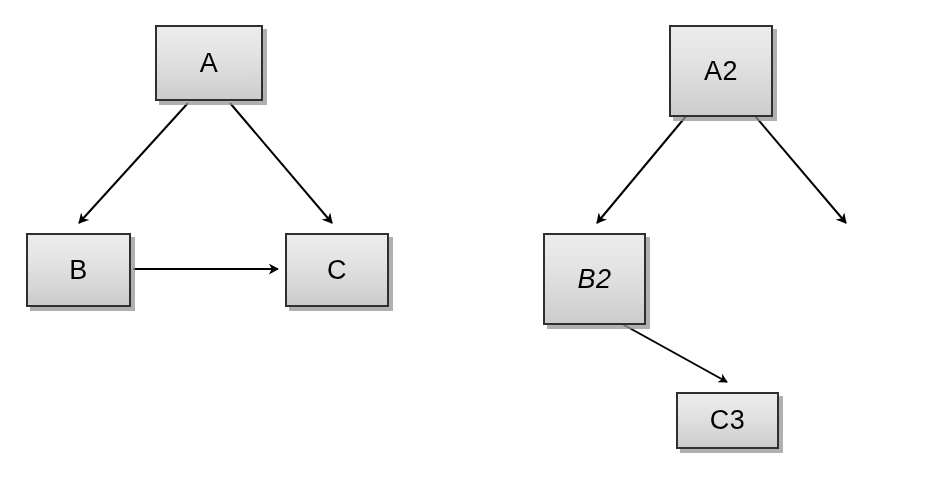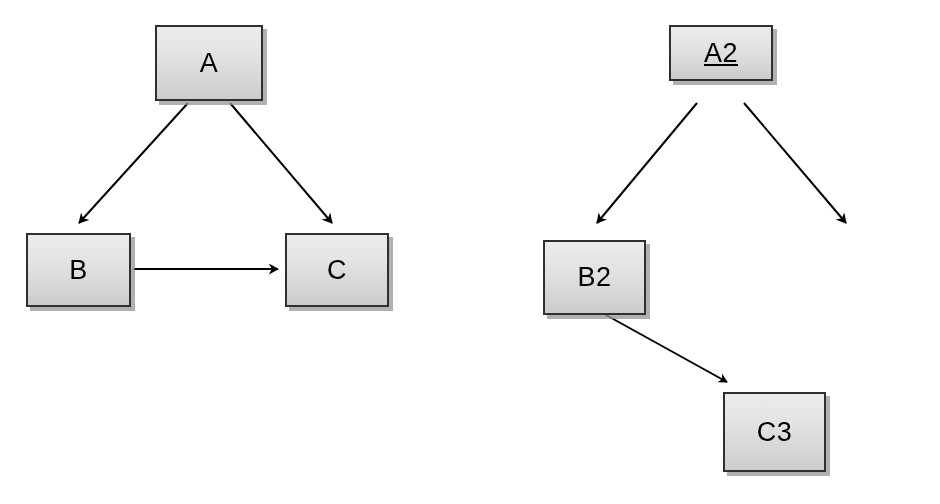--- a/index.html
+++ b/index.html
@@ -83,26 +83,26 @@
   </div>
 
   <div class="node" style="left:26px; top:233px; width:105px; height:74px;">
     <span class="node-label">B</span>
   </div>
 
   <div class="node" style="left:285px; top:233px; width:104px; height:74px;">
     <span class="node-label">C</span>
   </div>
 
-  <div class="node" style="left:669px; top:25px; width:104px; height:56px;text-decoration:underline;">
+  <div class="node" style="left:669px; top:25px; width:104px; height:92px;">
     <span class="node-label">A2</span>
   </div>
 
-  <div class="node" style="left:543px; top:240px; width:103px; height:75px;">
+  <div class="node" style="left:543px; top:233px; width:103px; height:92px;font-style:italic;">
     <span class="node-label">B2</span>
   </div>
 
 
-  <div class="node" style="left:676px; top:392px; width:103px; height:80px;margin-left:47px;">
+  <div class="node" style="left:676px; top:392px; width:103px; height:57px;">
     <span class="node-label">C3</span>
   </div>
 
 </div>
 
 </body></html>

